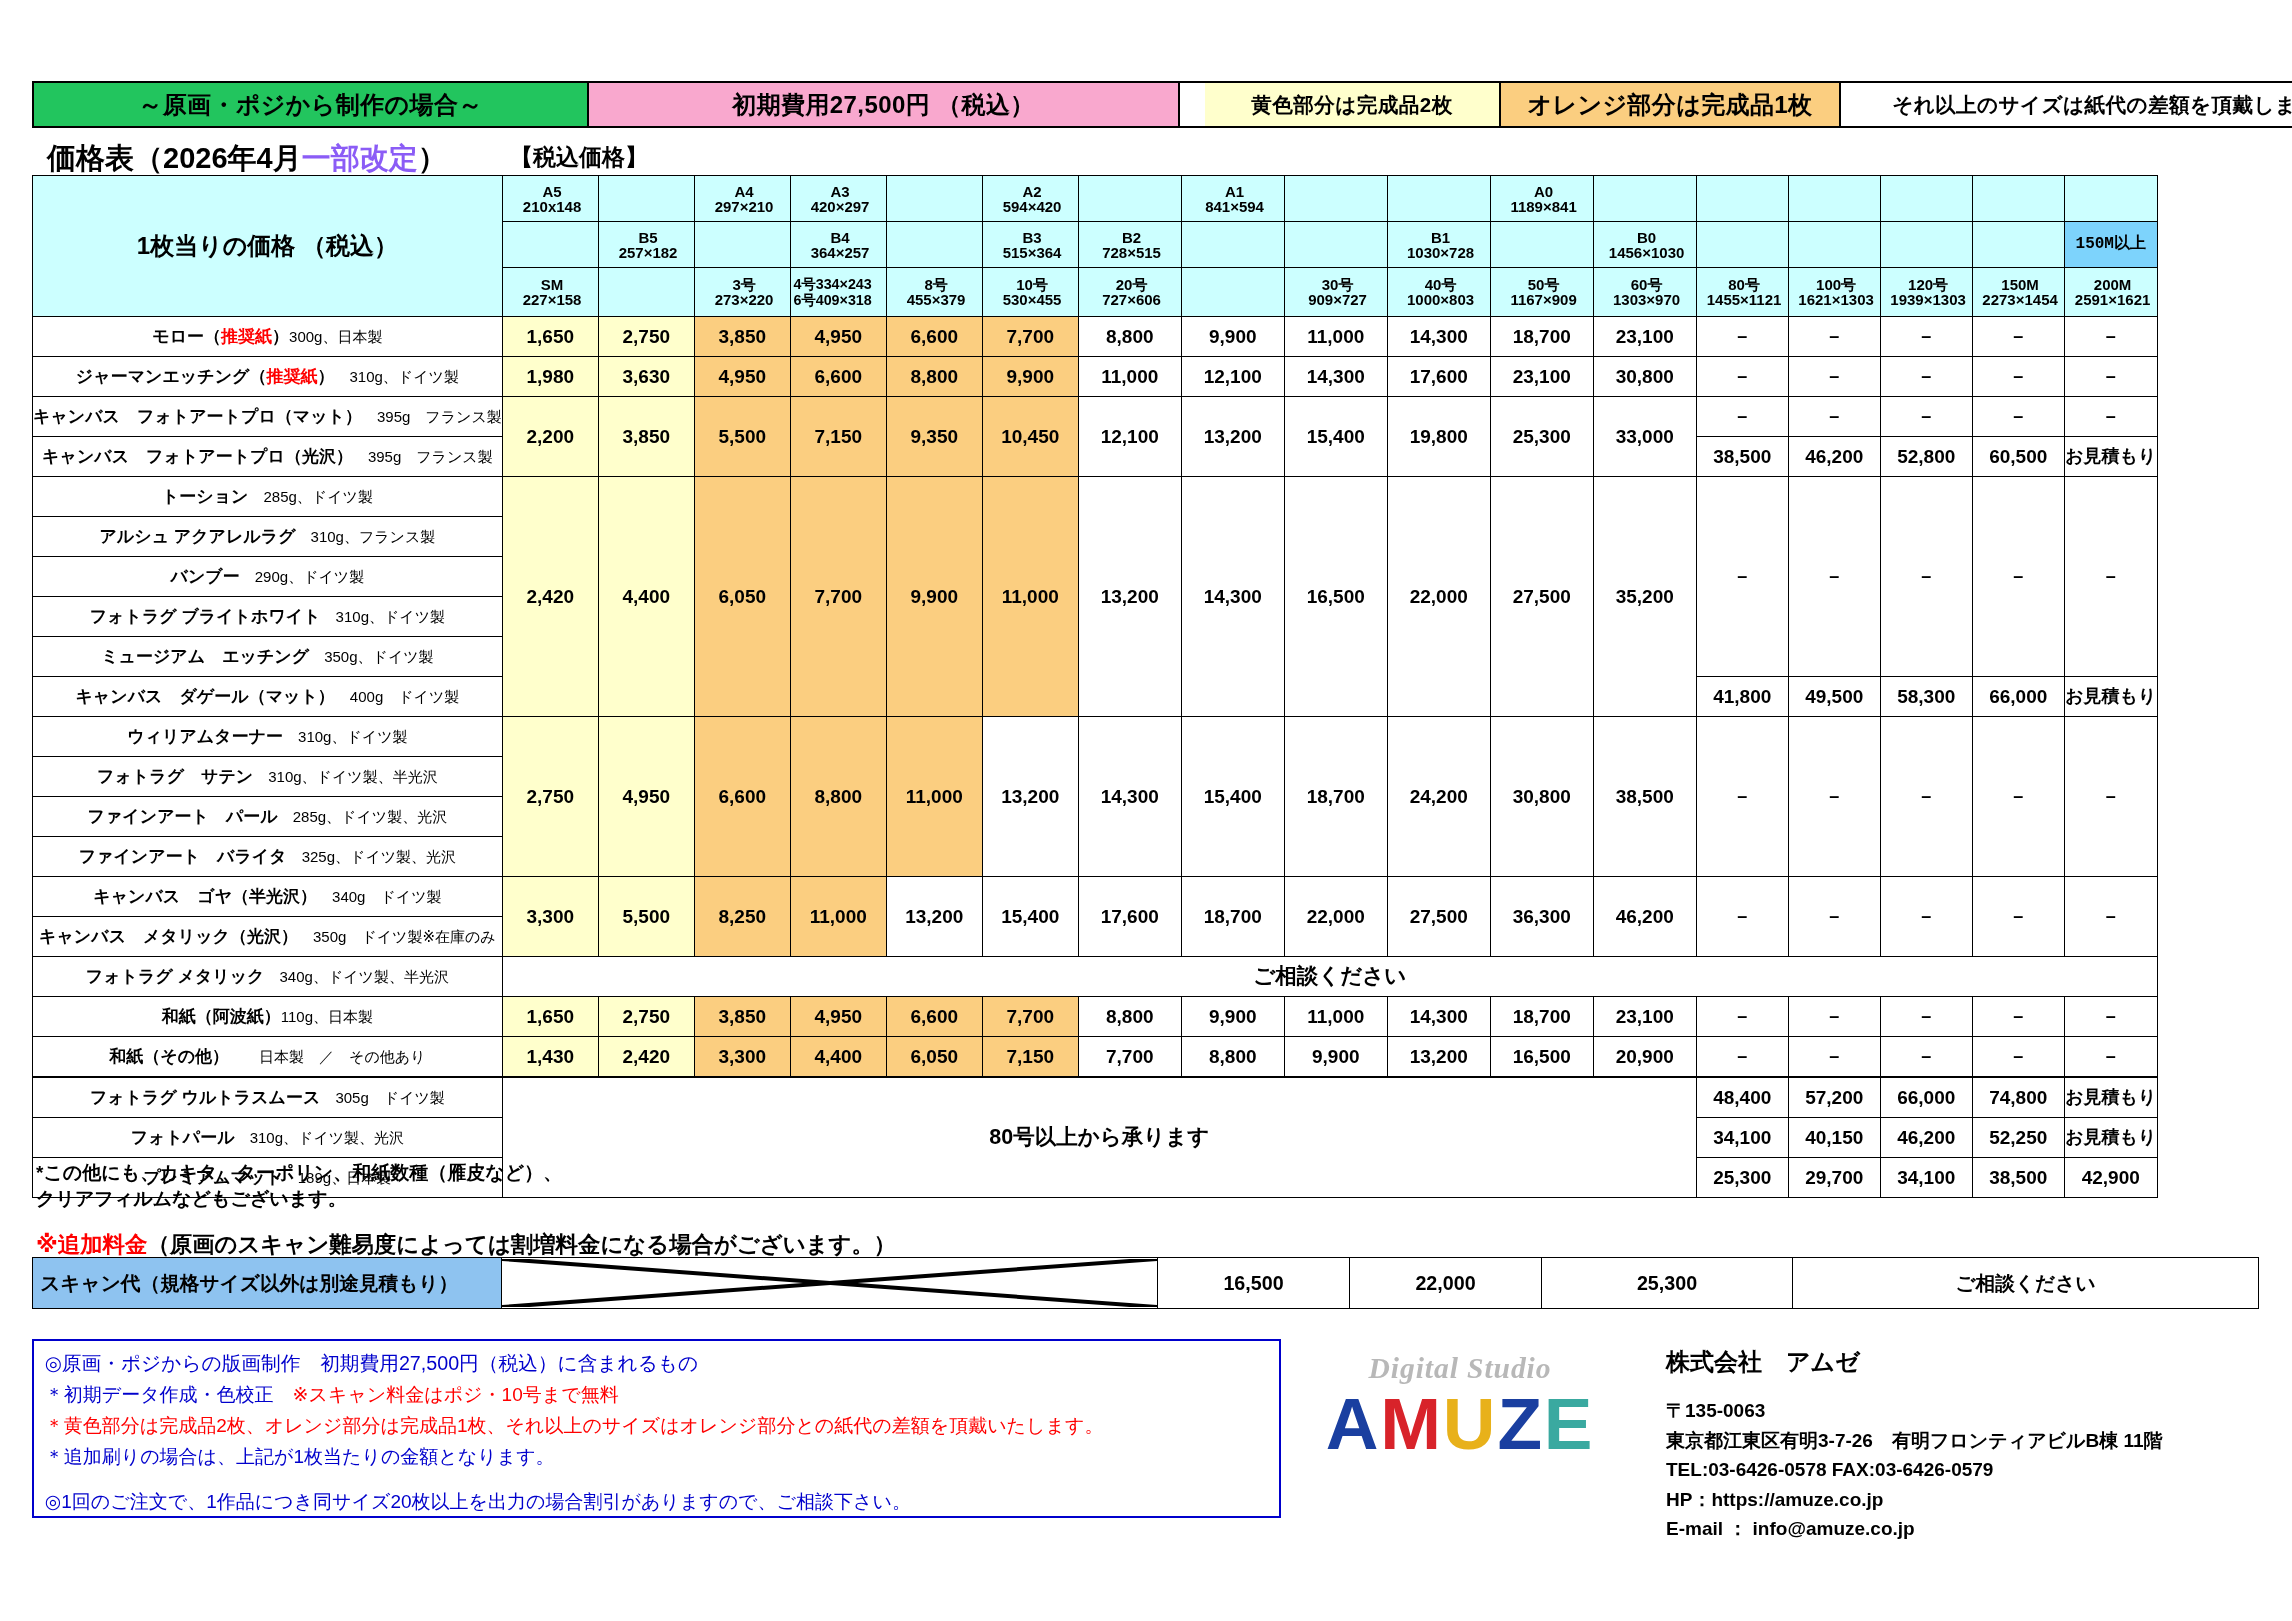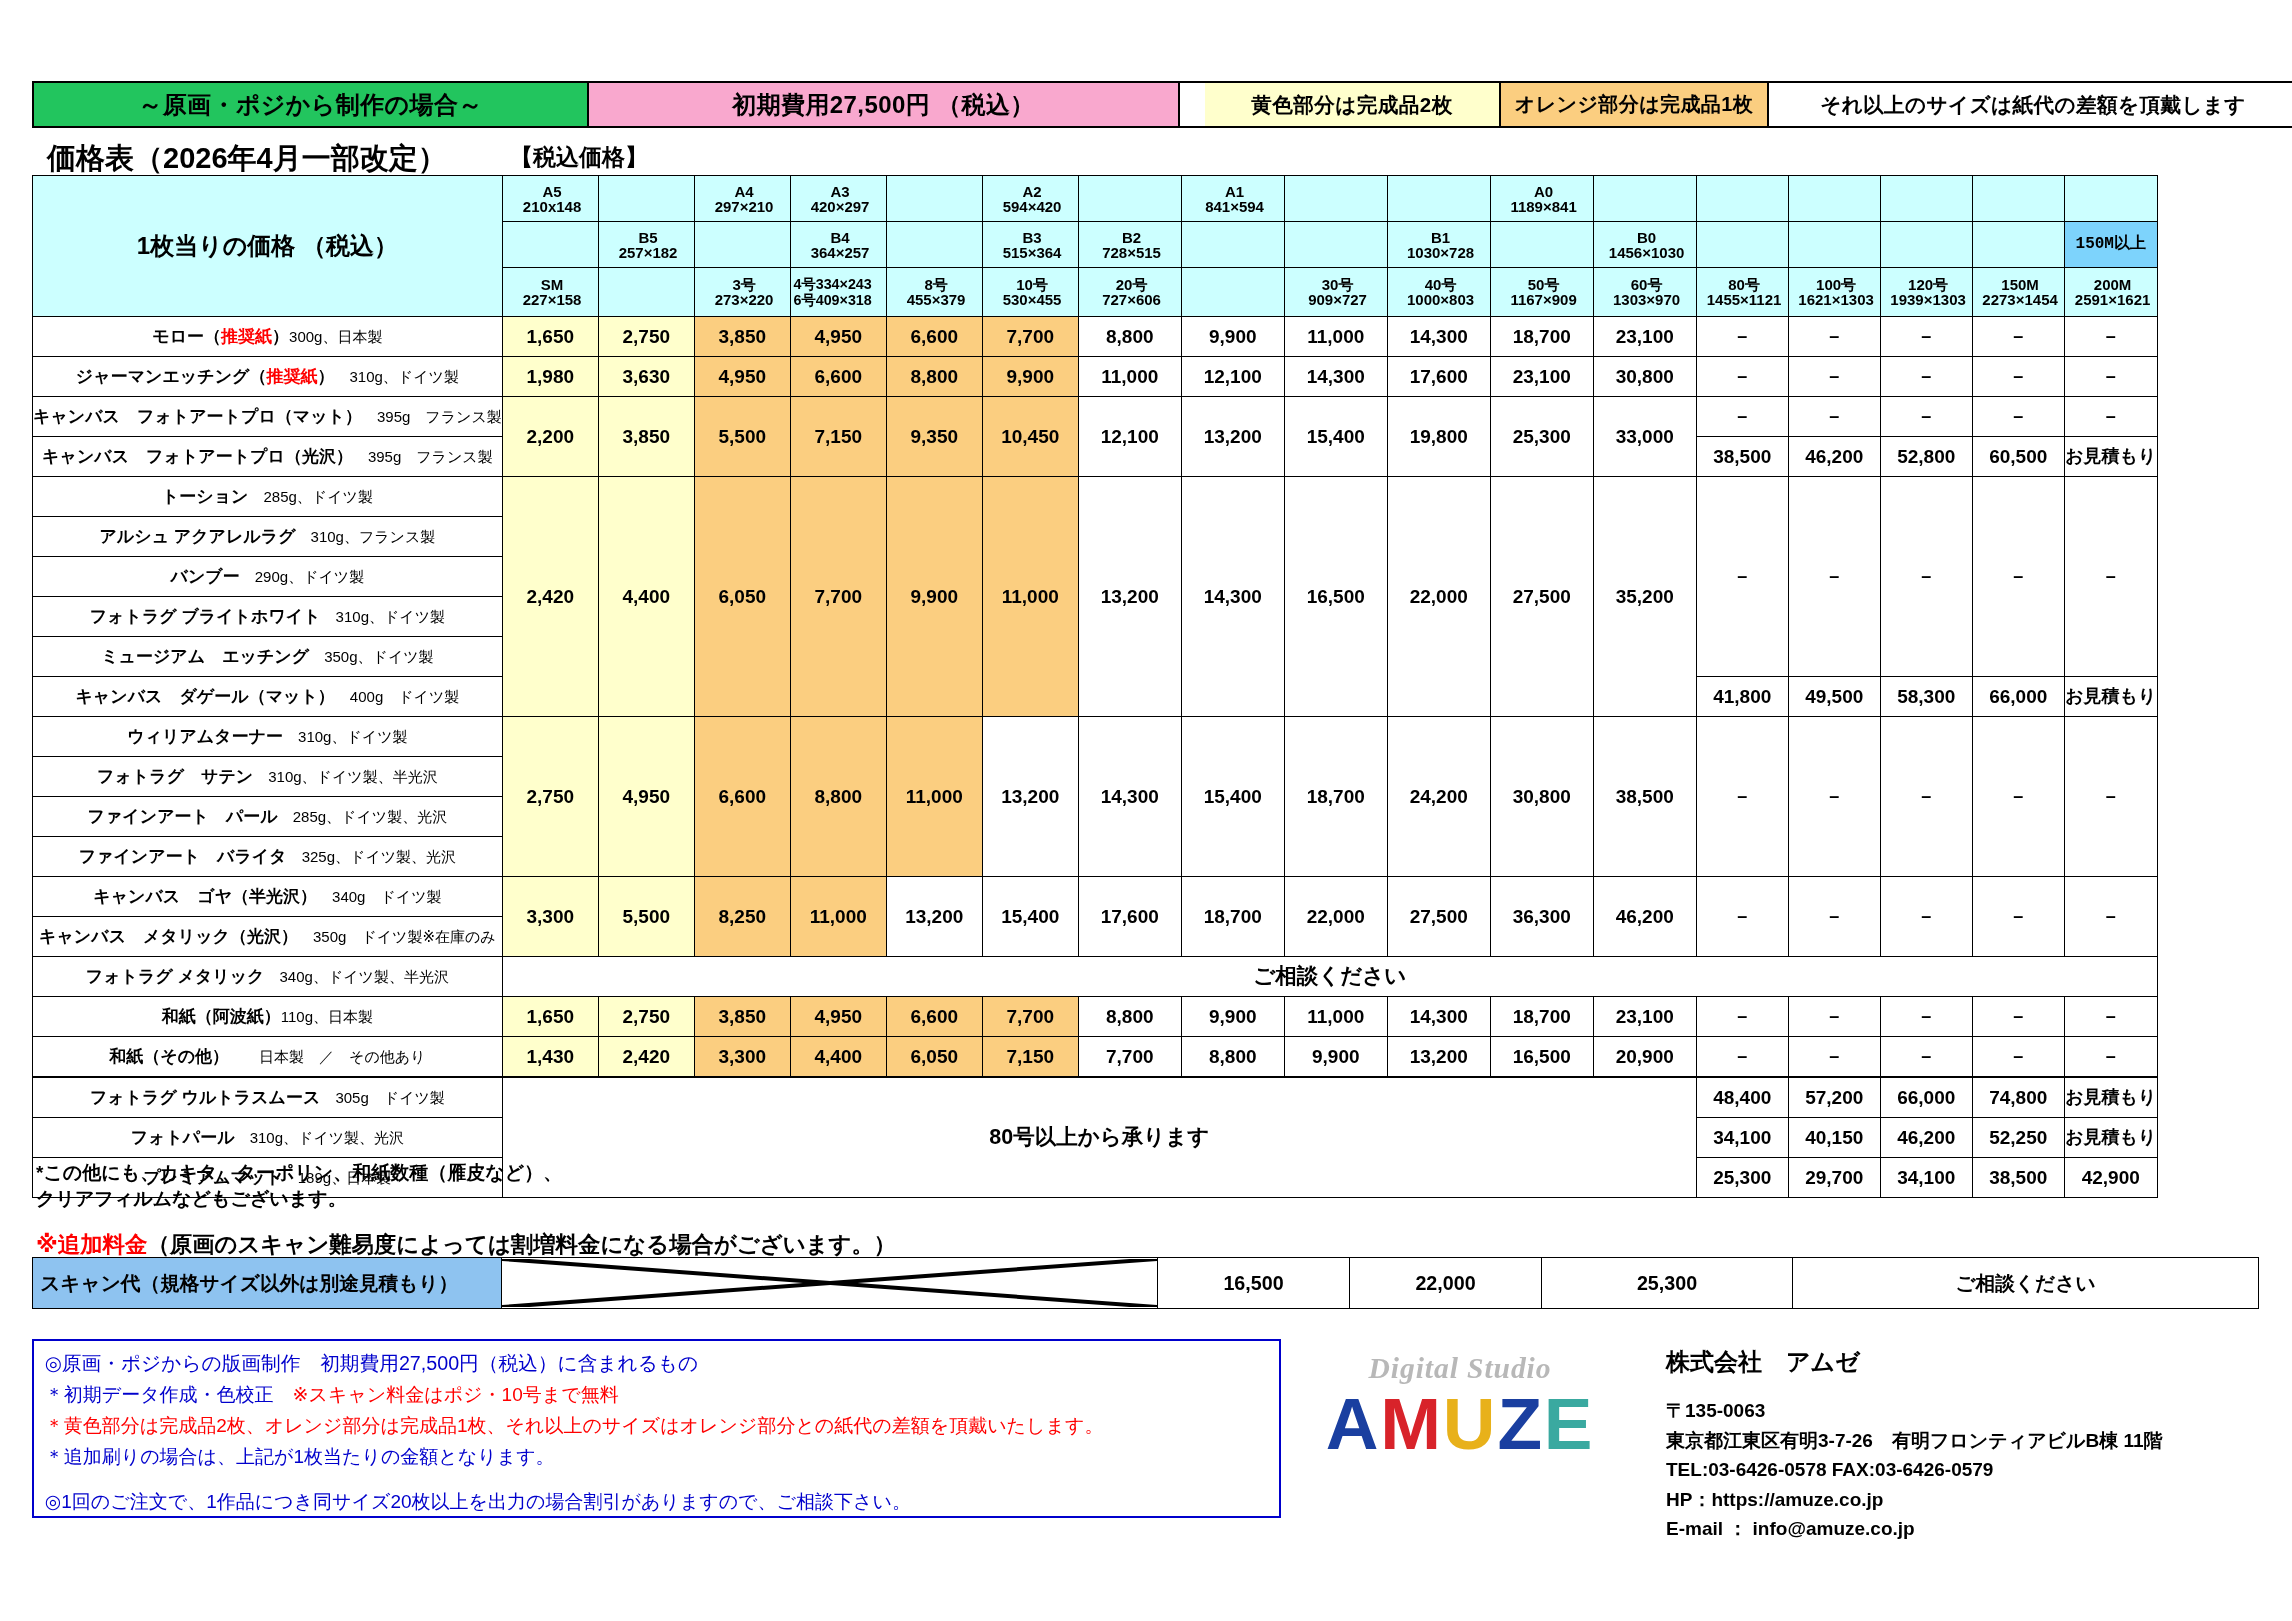--- a/index.html
+++ b/index.html
@@ -4,39 +4,39 @@
 <style>
   html,body{margin:0;padding:0;background:#ffffff;}
   body{
     width:2293px;height:1621px;
     font-family:"Liberation Sans","DejaVu Sans",sans-serif;
     color:#000;
     -webkit-font-smoothing:none;
   }
   .page{position:relative;width:2293px;height:1621px;}
   .red{color:#ff0000;}
-  .blue{color:#000000;}
+  .blue{color:#8b5cf6;}
 
   
   .banner{
     position:absolute;left:32px;top:81px;height:47px;
     display:flex;align-items:stretch;
     border:2.7px solid #000;box-sizing:border-box;
   }
   .banner-cell{
     display:flex;align-items:center;justify-content:center;
     border-right:2.7px solid #000;box-sizing:border-box;
     font-weight:bold;font-size:23px;letter-spacing:0.4px;
   }
   .banner-cell:last-child{border-right:none;}
   .bc-pink1{width:555px;background:#22c55e;font-size:24px;}
   .bc-pink2{width:591px;background:#f9a8ce;font-size:24px;}
   .bc-gap{width:25px;background:#ffffff;border-right:none;}
   .bc-yellow{width:296px;background:#ffffcc;font-size:20.6px;}
-  .bc-orange{width:268px;background:#fbce80;font-size:20px;}
+  .bc-orange{width:340px;background:#fbce80;font-size:24px;}
   .bc-white{width:528px;background:#ffffff;font-size:20.6px;}
 
   
   .title-row{
     position:absolute;left:47px;top:139px;
     font-size:29px;font-weight:bold;white-space:nowrap;
   }
   .title-tax{
     position:absolute;left:510px;top:142px;
     font-size:23px;font-weight:bold;

